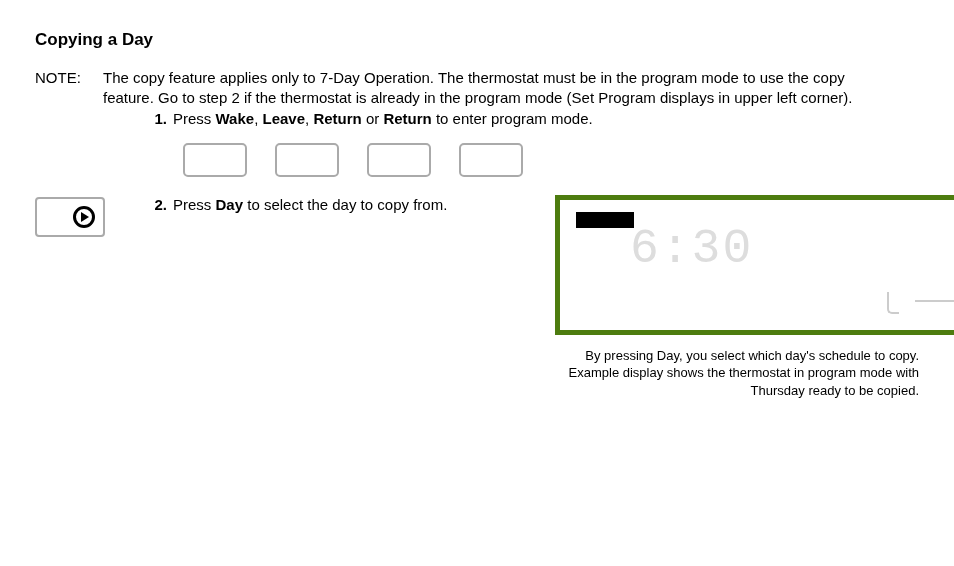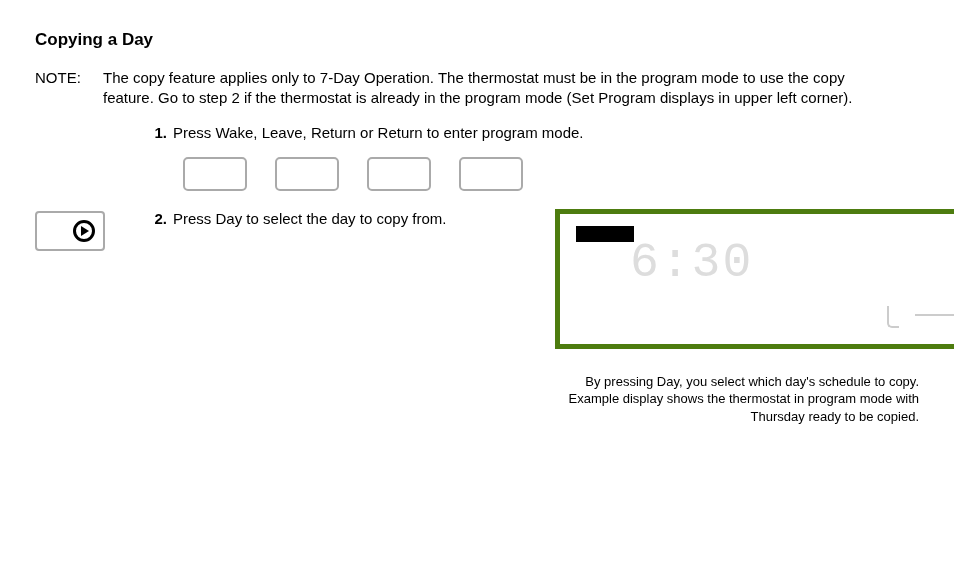--- a/index.html
+++ b/index.html
@@ -13,21 +13,20 @@
     box-sizing: border-box;
     background: #fff;
   }
   .heading {
     font-size: 17px;
     font-weight: bold;
     margin: 0 0 18px 0;
   }
   .note-row {
     display: flex;
-    margin-bottom: 14px;
     line-height: 1.35;
   }
   .note-label {
     width: 68px;
     flex-shrink: 0;
   }
   .note-body {
     flex: 1;
     padding-right: 20px;
   }
@@ -42,21 +41,21 @@
   .step-num {
     width: 22px;
     flex-shrink: 0;
     font-weight: bold;
     text-align: right;
     padding-right: 6px;
   }
   .step-text {
     flex: 1;
   }
-  .bold { font-weight: normal; }
+  .bold { font-weight: bold; }
   .buttons-row {
     margin: 14px 0 18px 38px;
     display: flex;
     gap: 28px;
   }
   .soft-btn {
     width: 60px;
     height: 30px;
     border: 2px solid #aaa;
     border-radius: 5px;
@@ -164,21 +163,21 @@
     position: absolute;
     bottom: 28px;
     right: 28px;
     width: 46px;
     height: 2px;
     background: #ccc;
   }
   .caption {
     font-size: 13px;
     text-align: right;
-    margin-top: 24px;
+    margin-top: 12px;
     line-height: 1.35;
     color: #000;
   }
 </style>
 </head>
 <body>
 
 <h1 class="heading">Copying a Day</h1>
 
 <div class="note-row">

